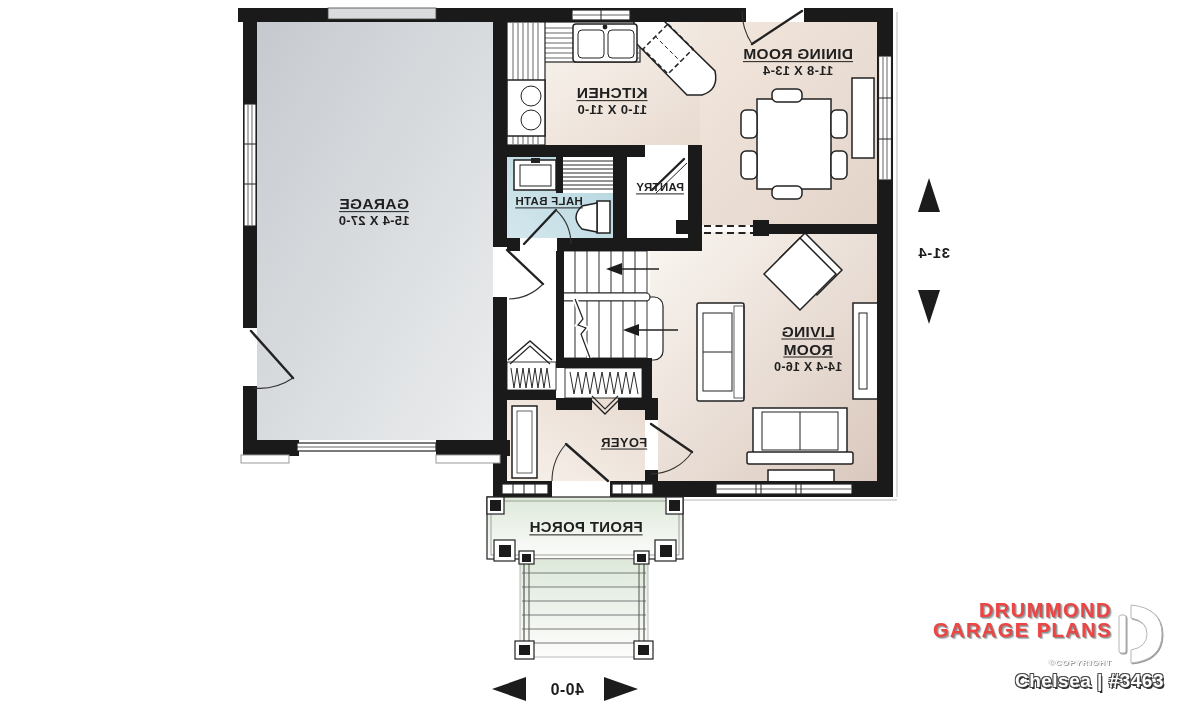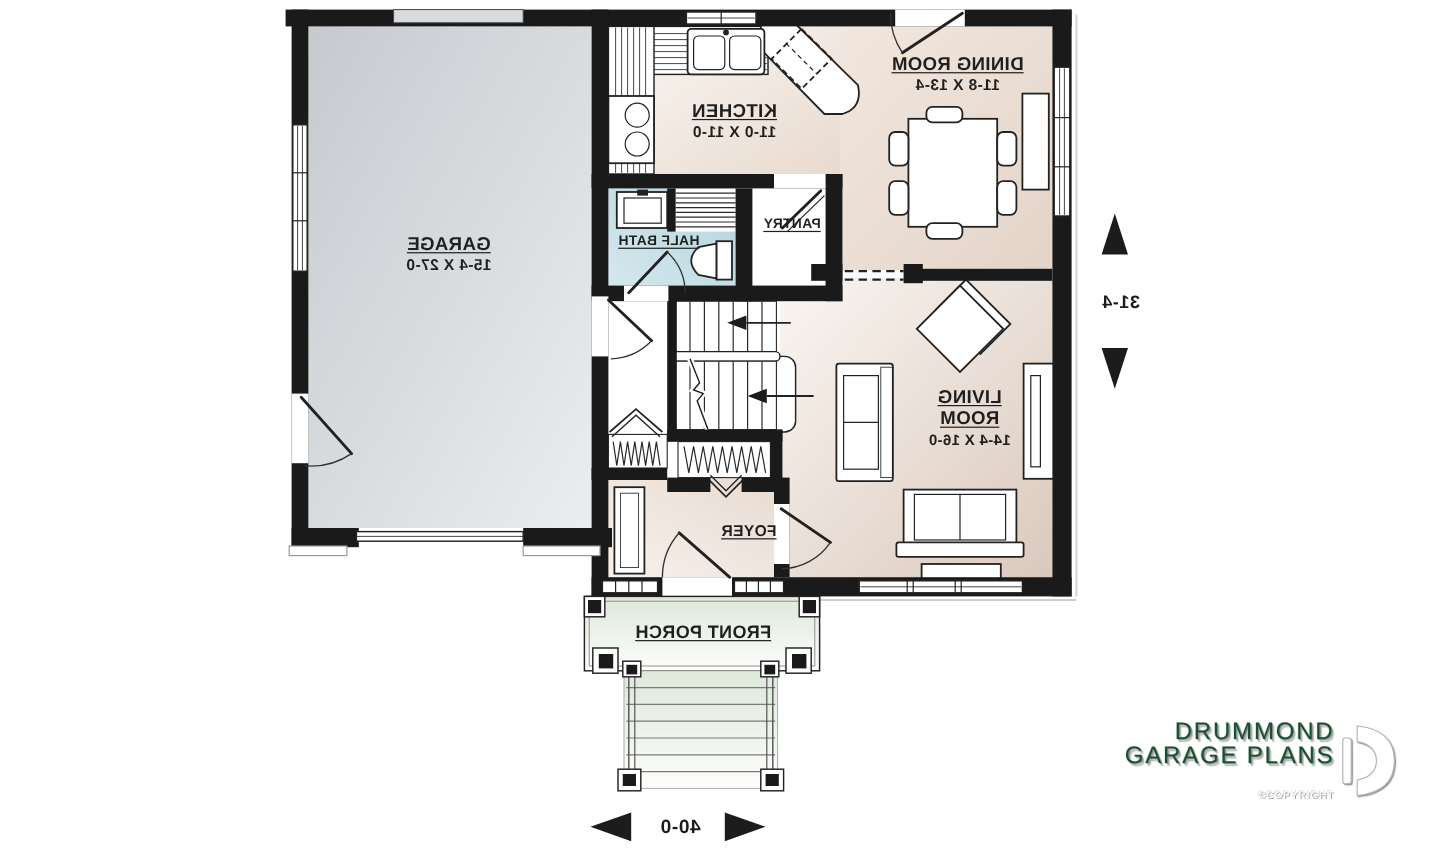--- a/index.html
+++ b/index.html
@@ -15,23 +15,23 @@
   .lbl-big .nm{font-size:15.5px;}
   .lbl-big .dm{font-size:13px;margin-top:1px;}
   .lbl-small .nm{font-size:11.5px;}
   .lbl-wrap{white-space:normal;width:74px;}
   .dimtxt{position:absolute;transform:translate(-50%,-50%) scaleX(-1);
           color:#1c1c1c;font-weight:bold;font-size:16px;letter-spacing:.5px;}
   
   .branding{position:absolute;right:36px;top:600px;text-align:right;}
   .brand-row{display:flex;align-items:center;justify-content:flex-end;gap:6px;}
   .brand-text{text-align:right;}
-  .brand-l1,.brand-l2{color:#14532d;font-weight:normal;font-size:20px;letter-spacing:1.5px;
+  .brand-l1,.brand-l2{color:#ef4444;font-weight:bold;font-size:20px;letter-spacing:1.5px;
       line-height:1.0;text-shadow:1px 1px 0 #8d8d8d,2px 2px 1px #b5b5b5,-0.5px -0.5px 0 #e2e2e2;}
-  .brand-copy{color:#fff;font-size:8px;font-weight:normal;letter-spacing:1px;margin-top:18px;
+  .brand-copy{color:#fff;font-size:8px;font-weight:bold;letter-spacing:1px;margin-top:18px;
       text-shadow:1px 1px 0 #9a9a9a,-0.5px -0.5px 0 #cfcfcf;}
   .brand-plan{color:#fff;font-weight:bold;font-size:19px;margin-top:3px;letter-spacing:.5px;
       text-shadow:-1px -1px 0 #4a4a4a,1px -1px 0 #4a4a4a,-1px 1px 0 #4a4a4a,1.5px 1.5px 0 #2e2e2e;}
   .brand-mark{filter:drop-shadow(1.5px 1.5px 0 #9a9a9a);}
   
   .w{fill:#1a1a1a;}
   .wh{fill:#ffffff;stroke:#222;stroke-width:1.2;}
   .fx{fill:#ffffff;stroke:#222;stroke-width:1.5;}
   .ln{stroke:#222;stroke-width:1;fill:none;}
   .thin{stroke:#222;stroke-width:.7;fill:none;}
@@ -403,15 +403,16 @@
     <div class="brand-text">
       <div class="brand-l1">DRUMMOND</div>
       <div class="brand-l2">GARAGE PLANS</div>
       <div class="brand-copy">©COPYRIGHT</div>
     </div>
     <svg class="brand-mark" width="46" height="62" viewBox="0 0 46 62">
       <rect x="1" y="12" width="7" height="38" rx="2" fill="#fff" stroke="#b5b5b5" stroke-width="1"></rect>
       <path d="M 13,2 Q 44,5 44,31 Q 44,57 13,60 L 13,47 Q 29,44 29,31 Q 29,18 13,15 Z" fill="#fff" stroke="#b5b5b5" stroke-width="1"></path>
     </svg>
   </div>
+  <div class="brand-plan">Chelsea | #3463</div>
 </div>
 
 </div>
 
 </body></html>

